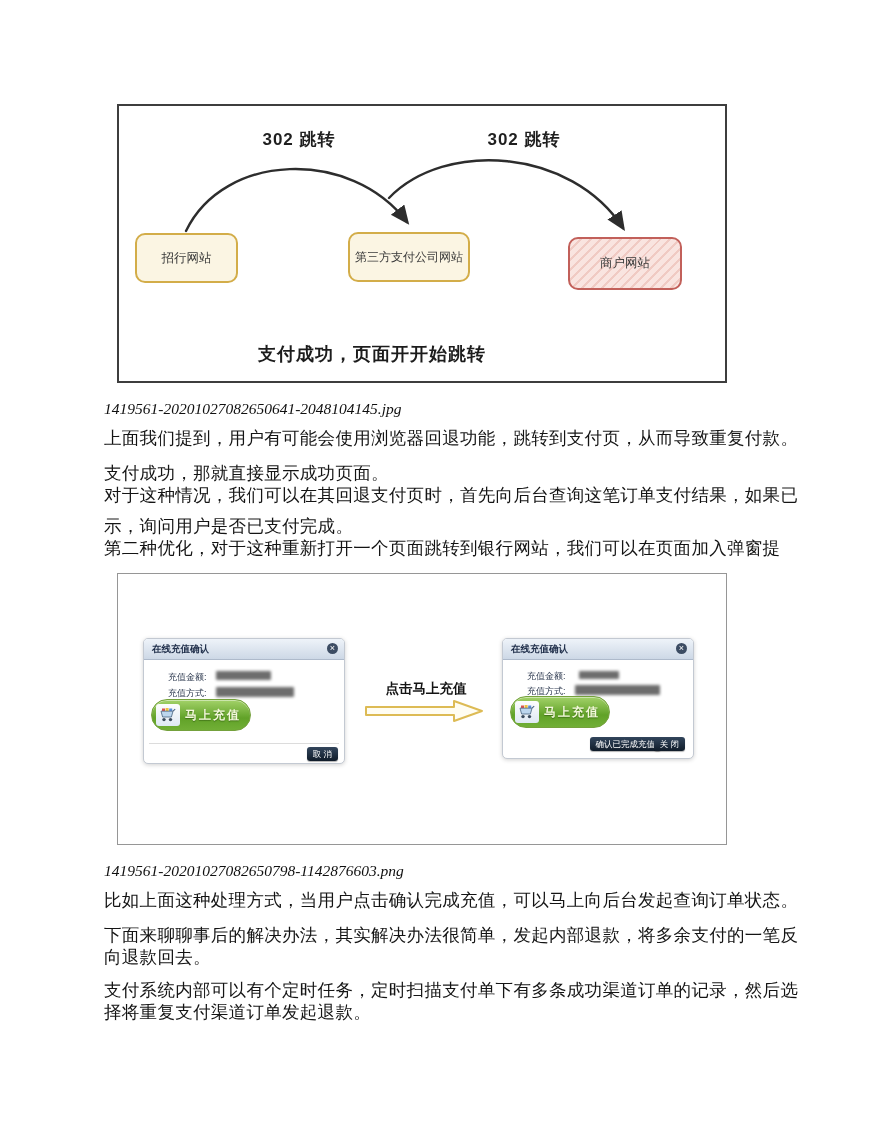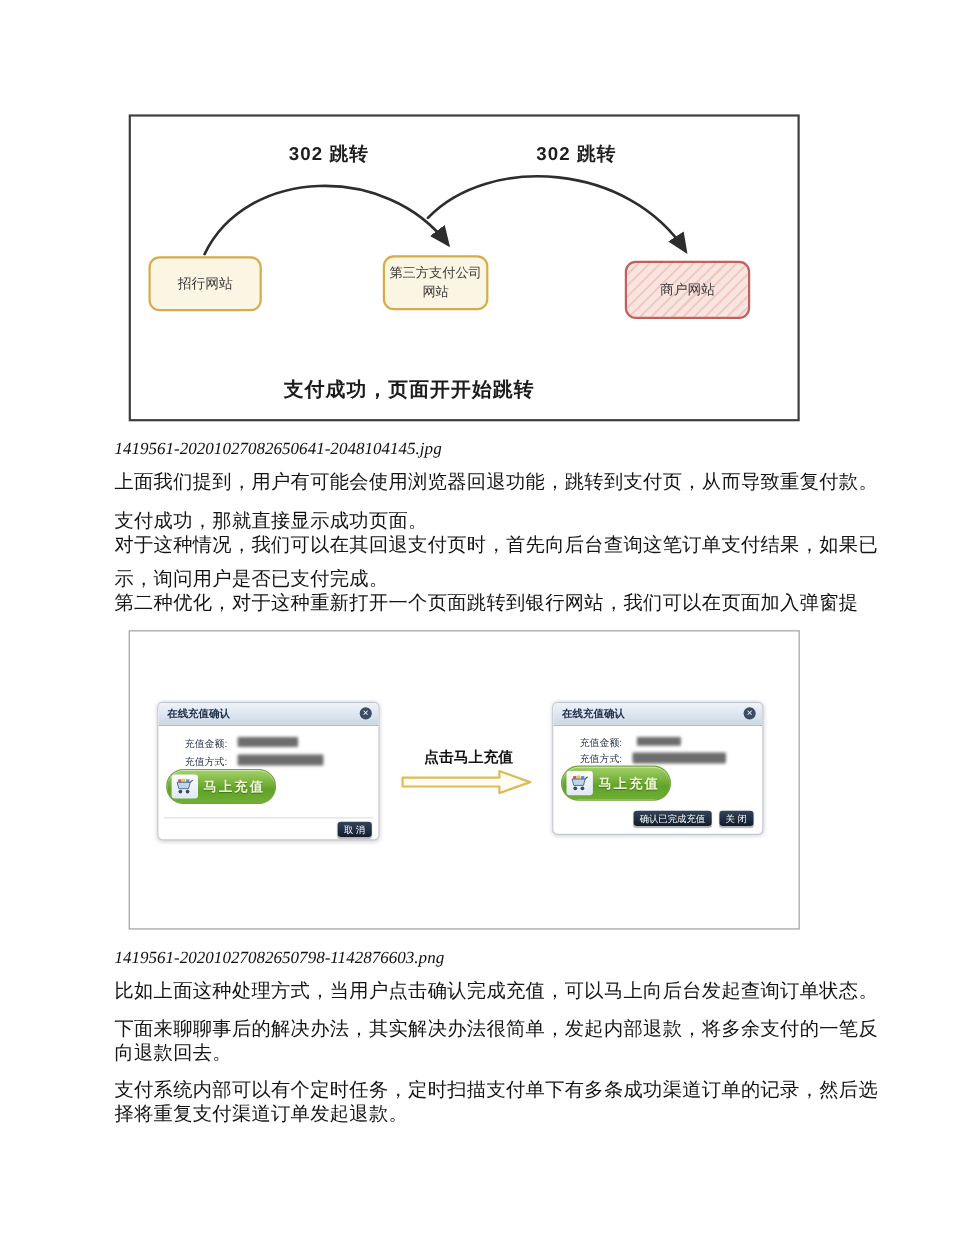--- a/index.html
+++ b/index.html
@@ -68,21 +68,21 @@
       </marker>
     </defs>
     <path d="M 67 125 C 105 46, 232 42, 288 116" fill="none" stroke="#2d2d2d" stroke-width="2.4" stroke-linecap="round" marker-end="url(#ah)"></path>
     <path d="M 270 92 C 326 34, 452 42, 504 122" fill="none" stroke="#2d2d2d" stroke-width="2.4" stroke-linecap="round" marker-end="url(#ah)"></path>
   </svg>
 
   <div class="lbl302" style="left:118px; top:22px;">302 跳转</div>
   <div class="lbl302" style="left:343px; top:22px;">302 跳转</div>
 
   <div class="node node-gold" style="left:16px; top:127px; width:103px; height:50px;">招行网站</div>
-  <div class="node node-gold" style="left:229px; top:126px; width:96px; height:50px; font-size:12px;">第三方支付公司网站</div>
+  <div class="node node-gold" style="left:229px; top:126px; width:122px; height:50px; font-size:12px;">第三方支付公司网站</div>
   <div class="node node-red" style="left:449px; top:131px; width:114px; height:53px;">商户网站</div>
 
   <div class="fig1-cap">支付成功，页面开开始跳转</div>
 </div>
 
 <div class="cap" style="top:400px;">1419561-20201027082650641-2048104145.jpg</div>
 
 <div class="para" style="top:427px;">
   <div class="para-line">上面我们提到，用户有可能会使用浏览器回退功能，跳转到支付页，从而导致重复付款。</div>
 </div>
@@ -153,21 +153,21 @@
           <rect x="6.6" y="1" width="3" height="3" fill="#f0c040"></rect>
           <rect x="10.2" y="1.5" width="3" height="2.6" fill="#5b8dd9"></rect>
           <path d="M2 4.2 L14 4.2 L12.4 10 L3.6 10 Z" fill="#bcd6ee" stroke="#46627f" stroke-width="0.8"></path>
           <path d="M14 4.2 L16.2 2.2" stroke="#46627f" stroke-width="1.1" fill="none"></path>
           <circle cx="5" cy="12.6" r="1.7" fill="#3a4a5c"></circle>
           <circle cx="11.5" cy="12.6" r="1.7" fill="#3a4a5c"></circle>
         </svg>
       </span>
       <span class="txt">马上充值</span>
     </div>
-    <div class="btn-dark" style="right:46px; top:98px;">确认已完成充值</div>
+    <div class="btn-dark" style="right:32px; top:98px;">确认已完成充值</div>
     <div class="btn-dark" style="right:8px; top:98px;">关 闭</div>
   </div>
 </div>
 
 <div class="cap" style="top:862px;">1419561-20201027082650798-1142876603.png</div>
 
 <div class="para" style="top:889px;">
   <div class="para-line">比如上面这种处理方式，当用户点击确认完成充值，可以马上向后台发起查询订单状态。</div>
 </div>
 <div class="para" style="top:924px;">

